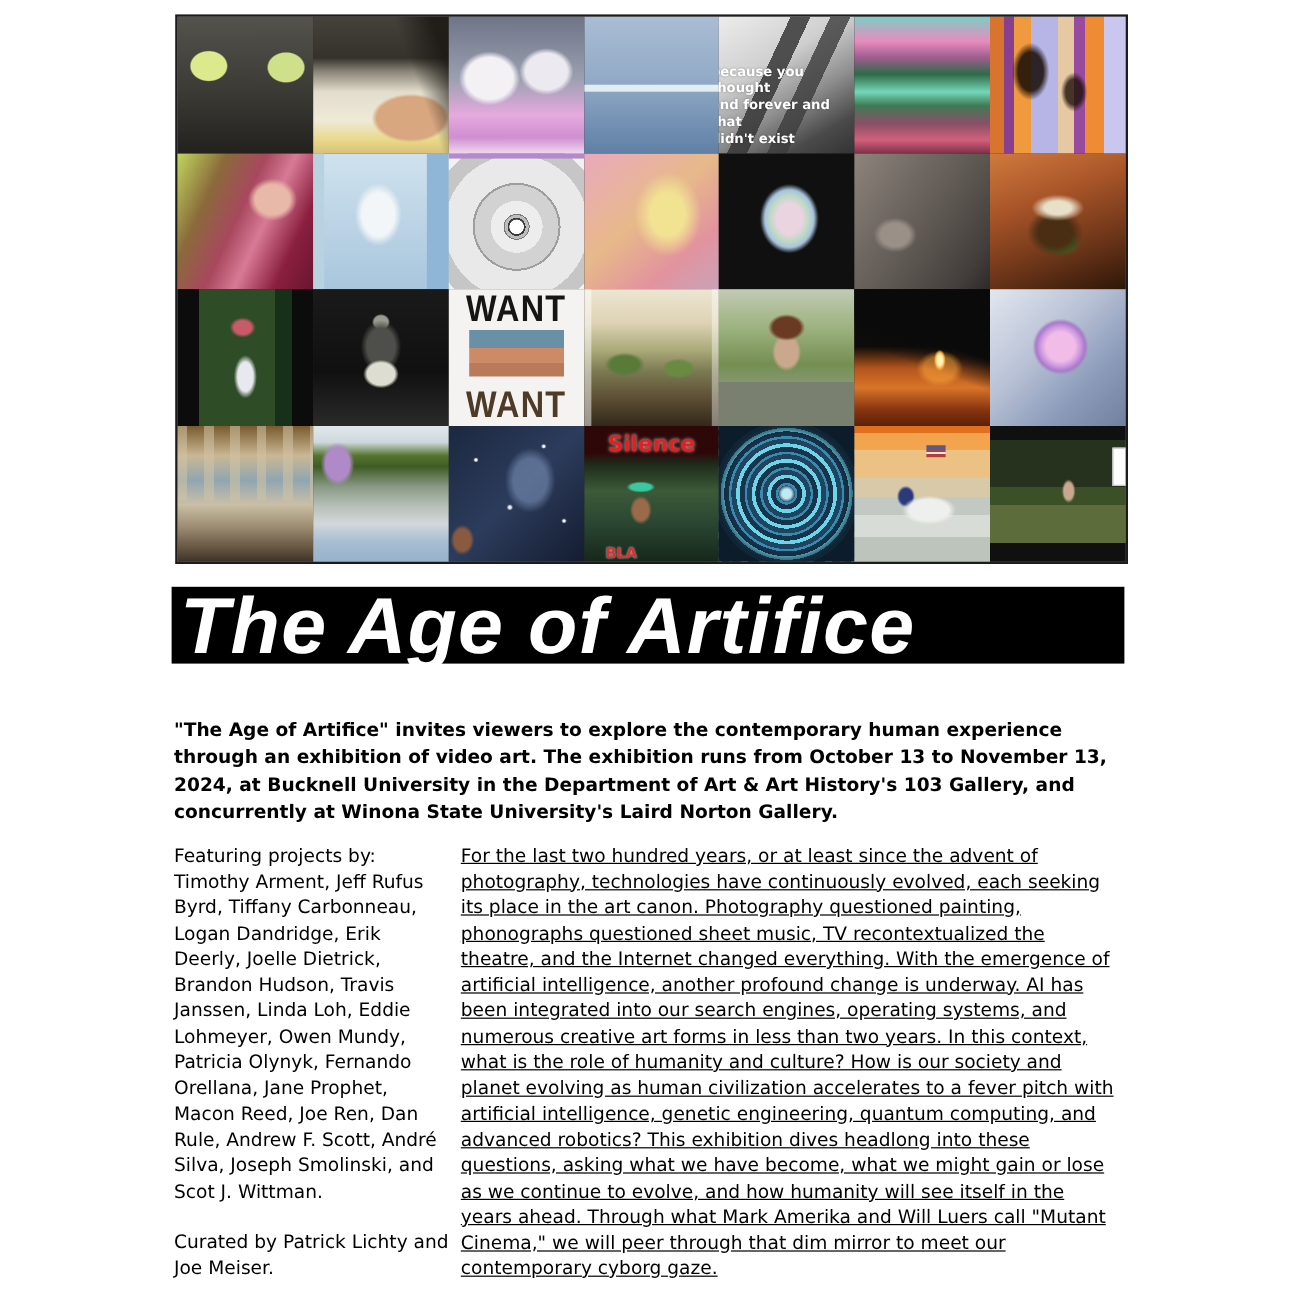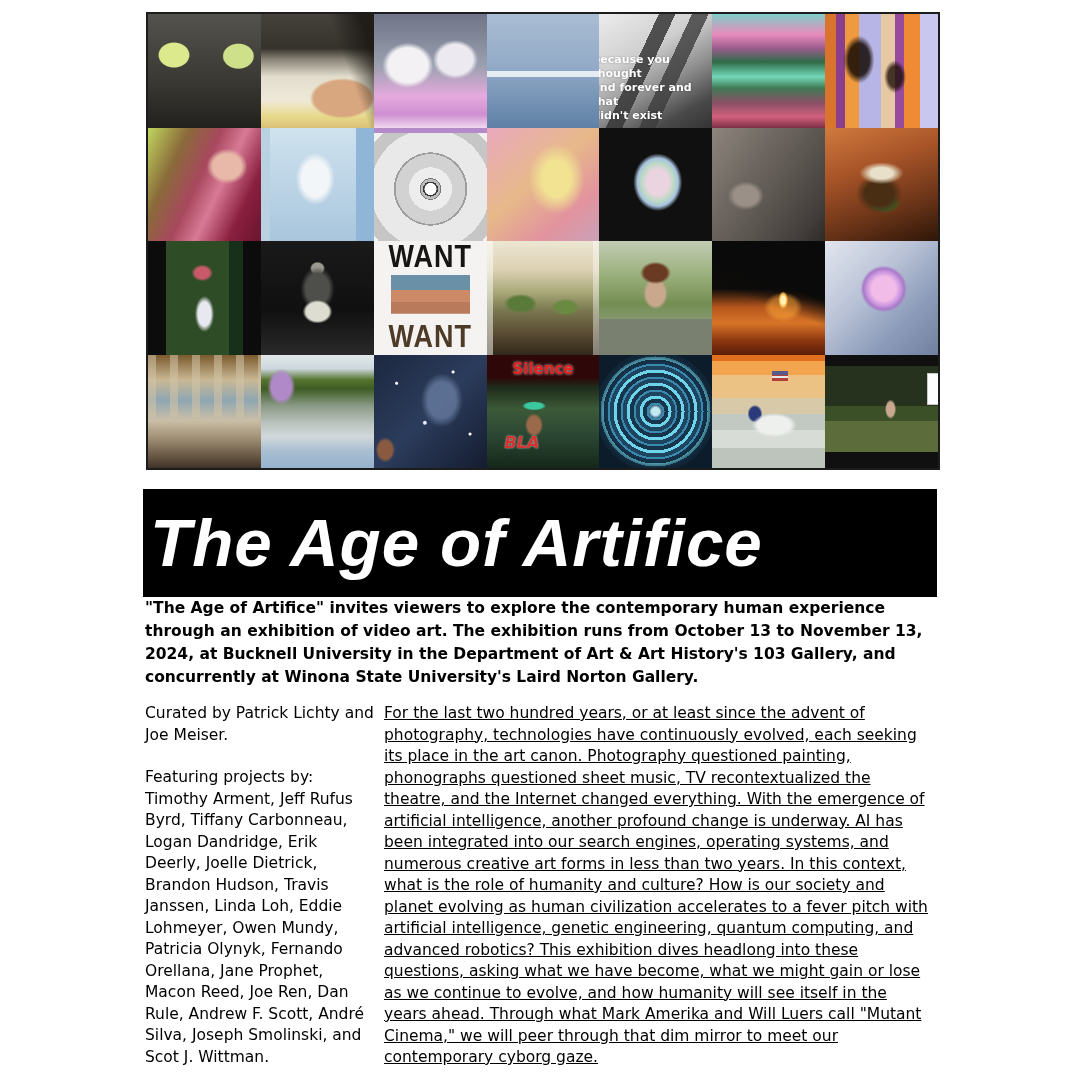--- a/index.html
+++ b/index.html
@@ -14,27 +14,27 @@
 
   
   .ov { position:absolute; display:block; }
   .ov-shadow-text { left:-7px; top:34%; color:#fff; font-weight:bold; font-size:11px; line-height:14px;
                     white-space:pre-line; text-shadow:0 0 2px rgba(0,0,0,.35); letter-spacing:0; }
   .ov-want-top { top:1%; left:0; width:100%; text-align:center; color:#171513; font-weight:bold;
                  font-size:27px; font-family:"Liberation Sans",sans-serif; letter-spacing:1px; transform:scaleY(1.15); }
   .ov-want-bottom { bottom:1%; left:0; width:100%; text-align:center; color:#4e3b27; font-weight:bold;
                  font-size:27px; font-family:"Liberation Sans",sans-serif; letter-spacing:1px; transform:scaleY(1.15); }
   .ov-silence { top:5%; left:0; width:100%; text-align:center; color:#e41f1f; font-weight:bold;
-                font-size:15px; text-shadow:0 0 3px rgba(255,255,255,.75); }
-  .ov-bla { bottom:16px; left:16%; color:#d83030; font-weight:bold; font-size:16px;
-            text-shadow:0 0 2px rgba(255,255,255,.8);font-style:italic; }
+                font-size:18px; text-shadow:0 0 3px rgba(255,255,255,.75); }
+  .ov-bla { bottom:0; left:16%; color:#d83030; font-weight:bold; font-size:12px;
+            text-shadow:0 0 2px rgba(255,255,255,.8); }
   .ov-white-box { right:-2px; top:16%; width:11px; height:30px; background:#fdfdfd; border:1px solid #c8c8c8; }
 
   
-  .banner { position:absolute; left:143px; top:489px; width:794px; height:108px; background:#000;
+  .banner { position:absolute; left:143px; top:489px; width:794px; height:64px; background:#000;
             display:flex; align-items:center; }
   .banner h1 { margin:0 0 0 7px; color:#fff; font-family:"Liberation Sans",sans-serif;
                font-weight:bold; font-style:italic; font-size:66px; letter-spacing:1px; white-space:nowrap;
                transform:scaleX(1.02); transform-origin:left center; }
 
   
   .intro { position:absolute; left:145px; top:597px; width:800px; font-weight:bold;
            font-size:15.5px; line-height:23px; margin:0; }
 
   
@@ -91,21 +91,21 @@
       </div>
     </div>
 
   <div class="banner">
     <h1>The Age of Artifice</h1>
   </div>
 
   <p class="intro">"The Age of Artifice" invites viewers to explore the contemporary human experience through an exhibition of video art. The exhibition runs from October 13 to November 13, 2024, at Bucknell University in the Department of Art &amp; Art History's 103 Gallery, and concurrently at Winona State University's Laird Norton Gallery.</p>
 
   <div class="col-left">
+    <p>Featuring projects by: Timothy Arment, Jeff Rufus Byrd, Tiffany Carbonneau, Logan Dandridge, Erik Deerly, Joelle Dietrick, Brandon Hudson, Travis Janssen, Linda Loh, Eddie Lohmeyer, Owen Mundy, Patricia Olynyk, Fernando Orellana, Jane Prophet, Macon Reed, Joe Ren, Dan Rule, Andrew F. Scott, André Silva, Joseph Smolinski, and Scot J. Wittman.</p>
     <p>Curated by Patrick Lichty and Joe Meiser.</p>
-    <p>Featuring projects by: Timothy Arment, Jeff Rufus Byrd, Tiffany Carbonneau, Logan Dandridge, Erik Deerly, Joelle Dietrick, Brandon Hudson, Travis Janssen, Linda Loh, Eddie Lohmeyer, Owen Mundy, Patricia Olynyk, Fernando Orellana, Jane Prophet, Macon Reed, Joe Ren, Dan Rule, Andrew F. Scott, André Silva, Joseph Smolinski, and Scot J. Wittman.</p>
   </div>
 
   <div class="col-right">
     <p>For the last two hundred years, or at least since the advent of photography, technologies have continuously evolved, each seeking its place in the art canon. Photography questioned painting, phonographs questioned sheet music, TV recontextualized the theatre, and the Internet changed everything. With the emergence of artificial intelligence, another profound change is underway. AI has been integrated into our search engines, operating systems, and numerous creative art forms in less than two years. In this context, what is the role of humanity and culture? How is our society and planet evolving as human civilization accelerates to a fever pitch with artificial intelligence, genetic engineering, quantum computing, and advanced robotics? This exhibition dives headlong into these questions, asking what we have become, what we might gain or lose as we continue to evolve, and how humanity will see itself in the years ahead. Through what Mark Amerika and Will Luers call "Mutant Cinema," we will peer through that dim mirror to meet our contemporary cyborg gaze.</p>
   </div>
 
 </div>
 
 </body></html>

